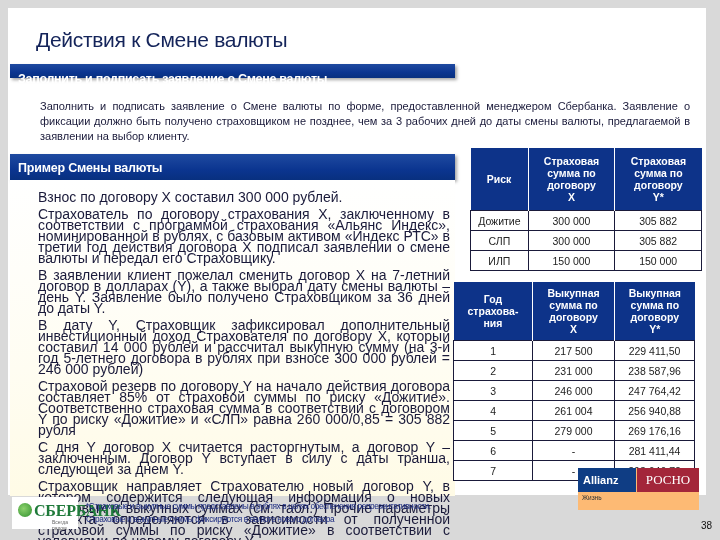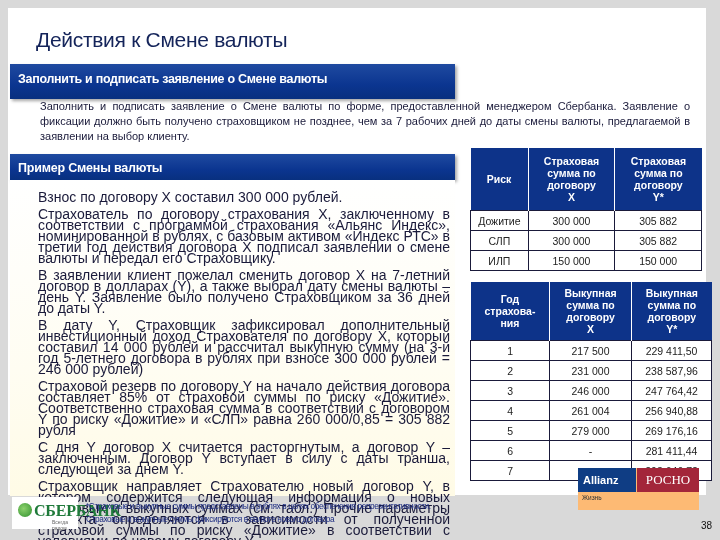--- a/index.html
+++ b/index.html
@@ -16,21 +16,21 @@
   .title {
     position:absolute; left:28px; top:20px;
     font-size:21px; color:#14245a; letter-spacing:-0.3px;
   }
   .bar {
     position:absolute; background:linear-gradient(#1f4aa0,#0b3590 60%,#08307f);
     color:#fff; font-weight:bold; font-size:12.5px;
     box-shadow:2px 2px 3px rgba(0,0,0,0.35);
     padding-left:8px; box-sizing:border-box;
   }
-  .bar1 { left:2px; top:56px; width:445px; height:35px; line-height:30px; letter-spacing:-0.3px; }
+  .bar1 { left:2px; top:56px; width:445px; height:14px; line-height:30px; letter-spacing:-0.3px; }
   .bar2 { left:2px; top:146px; width:445px; height:26px; line-height:28px; letter-spacing:-0.2px; }
   .intro {
     position:absolute; left:32px; top:91px; width:650px;
     font-size:11px; line-height:15px; color:#1a1a3a; text-align:justify;
   }
   .example {
     position:absolute; left:2px; top:172px; width:445px; height:316px;
     background:linear-gradient(#ffffff, #fffdf2 60%, #fffbe6);
   }
   .example p {
@@ -48,21 +48,21 @@
     border-left:1px solid #fff; padding:0 14px;
   }
   table.dt th:first-child { border-left:none; }
   table.dt td {
     text-align:center; border:1px solid #1a1a3a; height:19px; padding:0;
     background:#fff;
     margin-left:36px;
   }
   .t1 { left:462px; top:140px; width:232px; }
   .t1 th { height:62px; }
-  .t2 { left:462px; top:274px; width:204px; }
+  .t2 { left:445px; top:274px; width:204px; }
   .t2 th { height:58px; }
   .t2 td { height:21px; }
   .c1 { width:70px; } .c2 { width:78px; } .c3 { width:84px; }
   .footer-logo {
     position:absolute; left:12px; top:497px; width:66px; height:32px; background:#fff;
   }
   .sber-mark {
     position:absolute; left:6px; top:6px; width:14px; height:14px; border-radius:50%;
     background:radial-gradient(circle at 40% 40%, #8cd16c, #2f8f2f);
   }
@@ -89,21 +89,21 @@
   .life-label { position:absolute; left:4px; top:26px; font-size:6.5px; color:#333; }
   .page-num { position:absolute; left:701px; top:520px; font-size:10px; color:#111; }
 </style>
 </head>
 <body>
 
 <div class="slide">
   <div class="title">Действия к Смене валюты</div>
 
   <div class="bar bar1">Заполнить и подписать заявление о Смене валюты</div>
-  <div class="intro">Заполнить и подписать заявление о Смене валюты по форме, предоставленной менеджером Сбербанка. Заявление о фиксации должно быть получено страховщиком не позднее, чем за 7 рабочих дней до даты смены валюты, предлагаемой в заявлении на выбор клиенту.</div>
+  <div class="intro">Заполнить и подписать заявление о Смене валюты по форме, предоставленной менеджером Сбербанка. Заявление о фиксации должно быть получено страховщиком не позднее, чем за 3 рабочих дней до даты смены валюты, предлагаемой в заявлении на выбор клиенту.</div>
 
   <div class="bar bar2">Пример Смены валюты</div>
   <div class="example">
     <p>Взнос по договору Х составил 300 000 рублей.</p>
     <p>Страхователь по договору страхования Х, заключенному в соответствии с программой страхования «Альянс Индекс», номинированной в рублях, с базовым активом «Индекс РТС» в третий год действия договора Х подписал заявлении о смене валюты и передал его Страховщику.</p>
     <p>В заявлении клиент пожелал сменить договор Х на 7-летний договор в долларах (Y), а также выбрал дату смены валюты – день Y. Заявление было получено Страховщиком за 36 дней до даты Y.</p>
     <p>В дату Y, Страховщик зафиксировал дополнительный инвестиционный доход Страхователя по договору Х, который составил 14 000 рублей и рассчитал выкупную сумму (на 3-й год 5-летнего договора в рублях при взносе 300 000 рублей = 246 000 рублей)</p>
     <p>Страховой резерв по договору Y на начало действия договора составляет 85% от страховой суммы по риску «Дожитие». Соответственно страховая сумма в соответствии с договором Y по риску «Дожитие» и «СЛП» равна 260 000/0,85 = 305 882 рубля</p>
     <p>С дня Y договор Х считается расторгнутым, а договор Y – заключенным. Договор Y вступает в силу с даты транша, следующей за днем Y.</p>
     <p>Страховщик направляет Страхователю новый договор Y, в котором содержится следующая информация о новых страховых и выкупных суммах (см. табл.) Прочие параметры продукта определяются в зависимости от полученной страховой суммы по риску «Дожитие» в соответствии с условиями по новому договору Y.</p>

